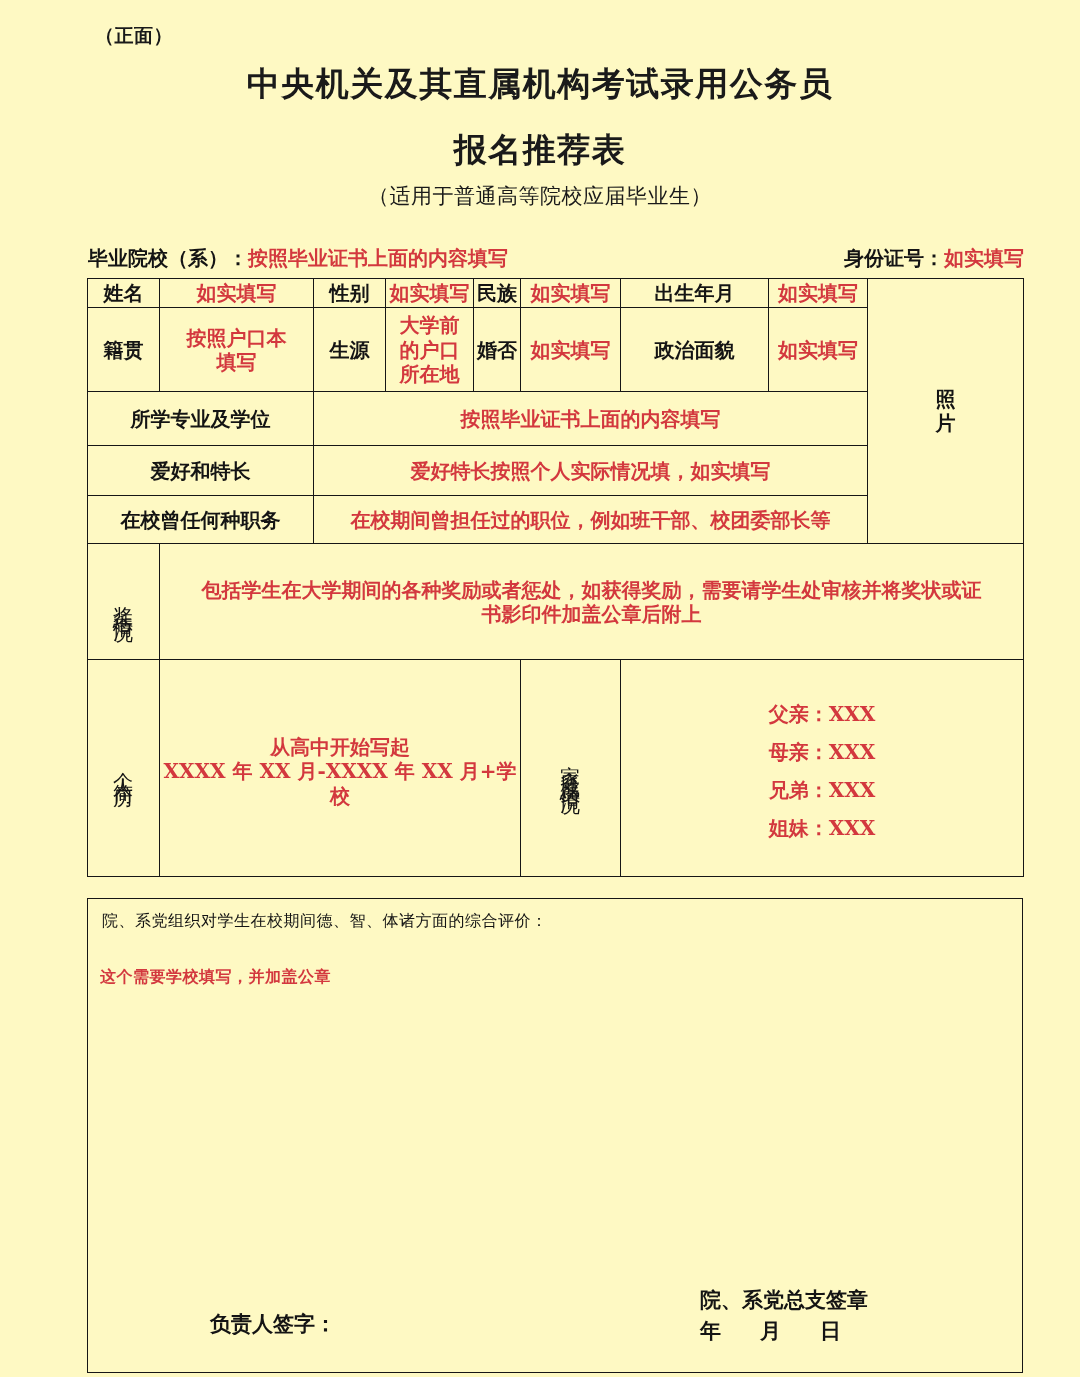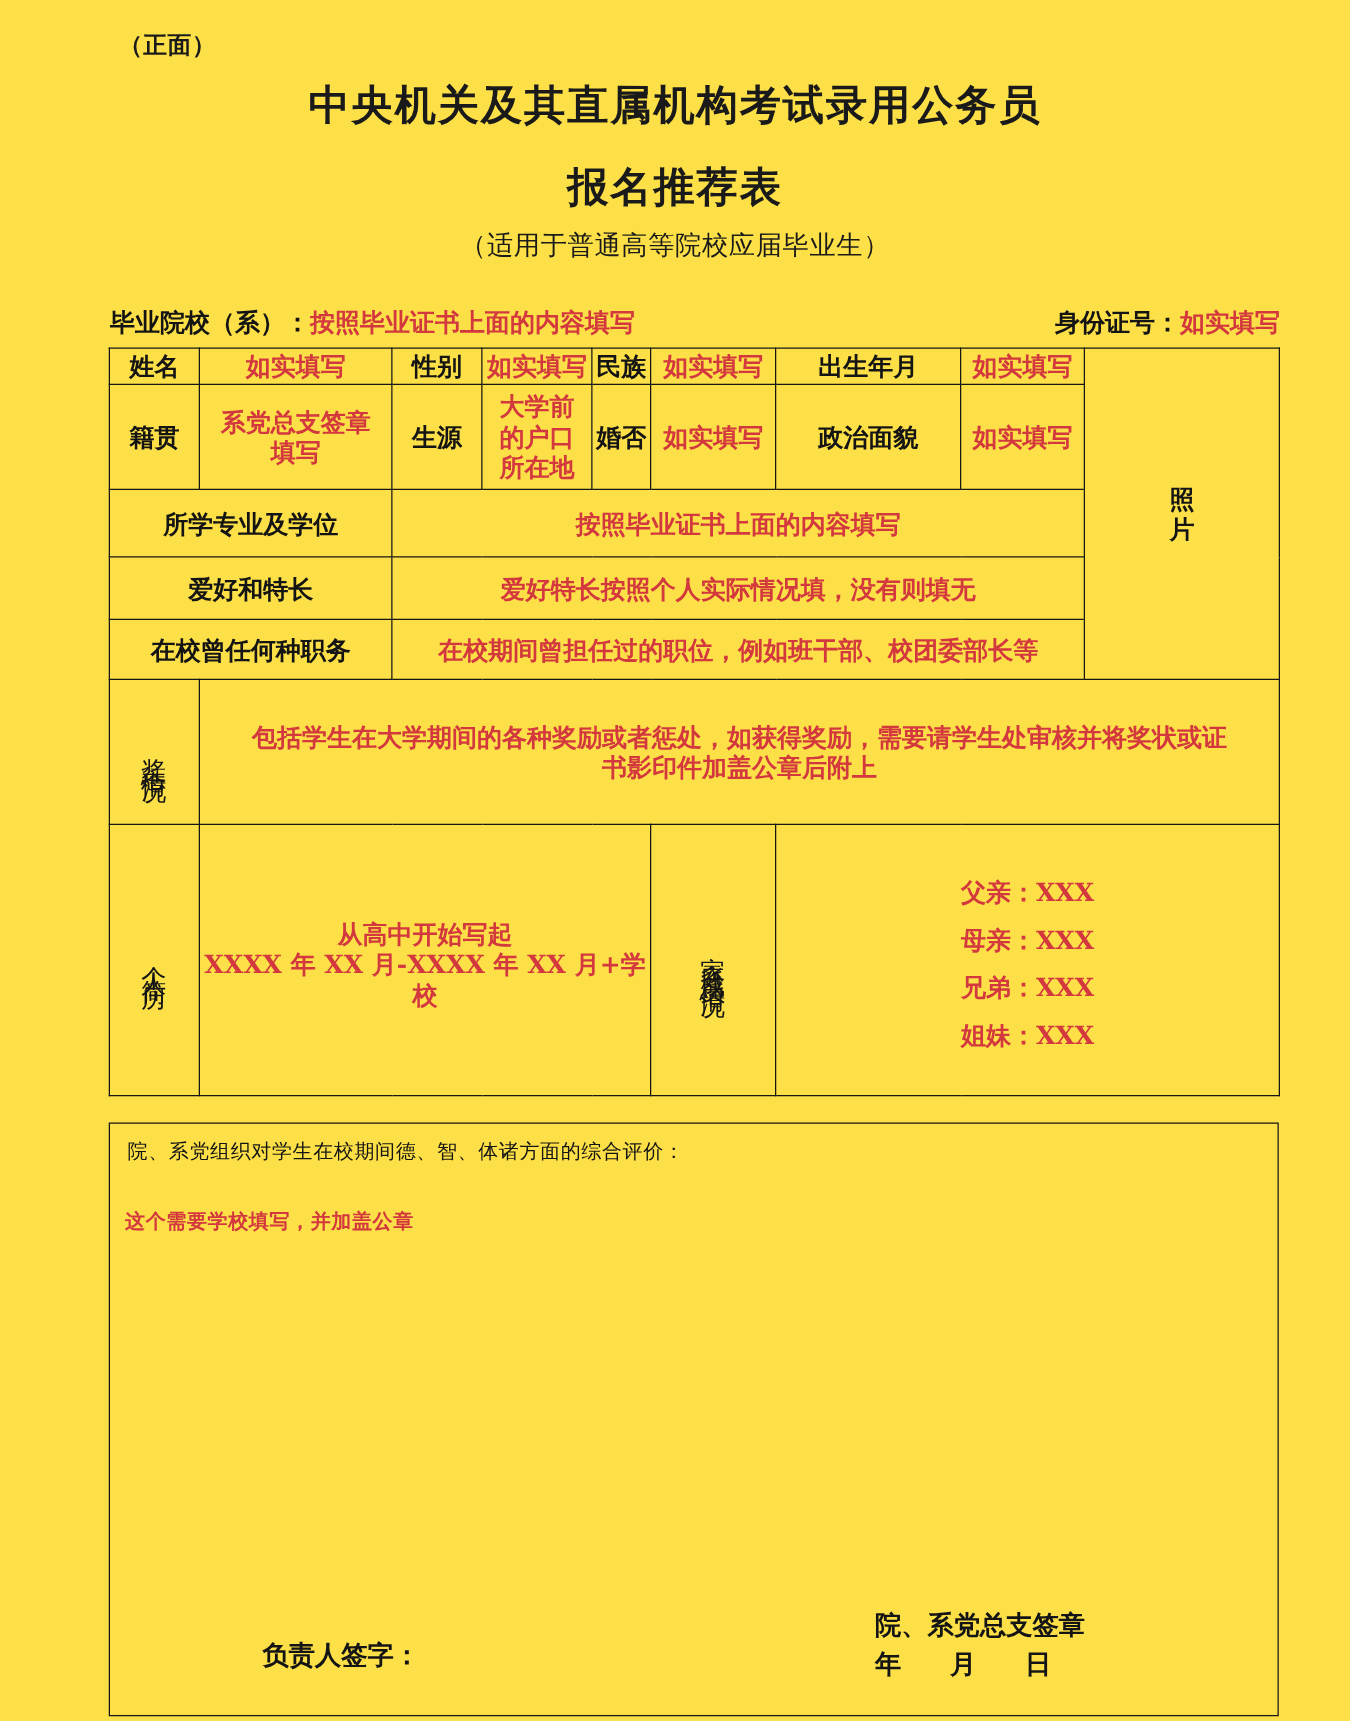--- a/index.html
+++ b/index.html
@@ -12,21 +12,21 @@
     height: 1377px;
     font-family: "DejaVu Serif", "Liberation Serif", serif;
     color: #1a1a1a;
     position: relative;
     overflow: hidden;
   }
   .page {
     position: relative;
     width: 1080px;
     height: 1377px;
-    background: #fde047;
+    background: #fef9c3;
   }
 
   
   .side-marker {
     position: absolute;
     left: 95px;
     top: 23px;
     font-size: 19px;
     font-weight: 700;
     letter-spacing: 0.5px;
@@ -222,21 +222,21 @@
       <td class="photo-cell" rowspan="5">
         <span>照</span>
         <span>片</span>
       </td>
     </tr>
 
     <tr style="height:84px">
       <td class="lbl-black">籍贯</td>
       <td class="r">
         <span class="cellblock">
-          <span class="ln">系党总支签章</span>
+          <span class="ln">按照户口本</span>
           <span class="ln">填写</span>
         </span>
       </td>
       <td class="lbl-black">生源</td>
       <td class="r">
         <span class="cellblock">
           <span class="ln">大学前</span>
           <span class="ln">的户口</span>
           <span class="ln">所在地</span>
         </span>
@@ -247,21 +247,21 @@
       <td class="r top-align">如实填写</td>
     </tr>
 
     <tr style="height:54px">
       <td class="lbl-black" colspan="2">所学专业及学位</td>
       <td class="r" colspan="6">按照毕业证书上面的内容填写</td>
     </tr>
 
     <tr style="height:50px">
       <td class="lbl-black" colspan="2">爱好和特长</td>
-      <td class="r" colspan="6">爱好特长按照个人实际情况填，没有则填无</td>
+      <td class="r" colspan="6">爱好特长按照个人实际情况填，如实填写</td>
     </tr>
 
     <tr style="height:48px">
       <td class="lbl-black" colspan="2">在校曾任何种职务</td>
       <td class="r" colspan="6">在校期间曾担任过的职位，例如班干部、校团委部长等</td>
     </tr>
 
     <tr style="height:116px">
       <td>
         <span class="vert-wrap">

